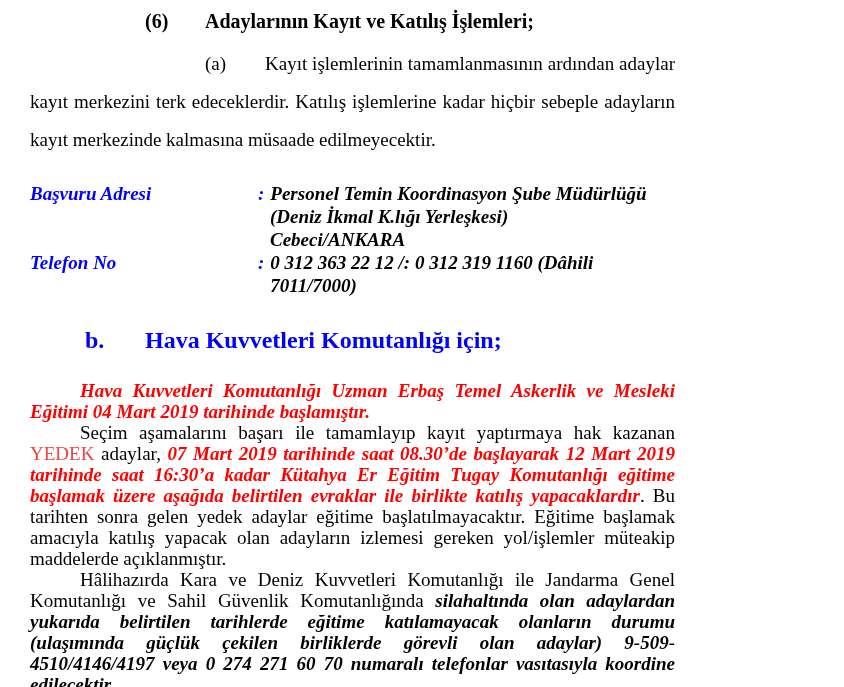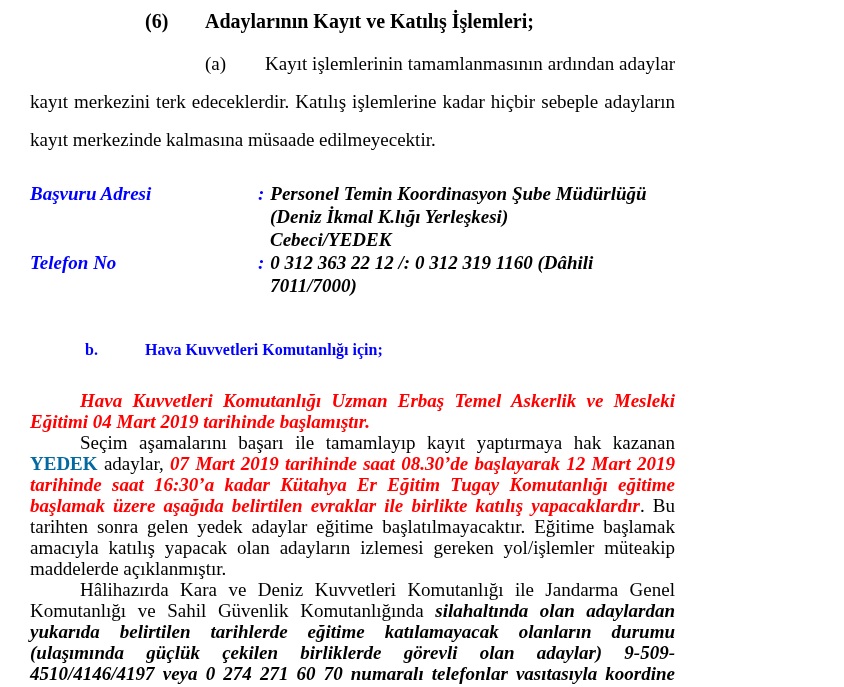--- a/index.html
+++ b/index.html
@@ -57,46 +57,46 @@
   .contact-row { display: flex; }
   .contact-label {
     flex: 0 0 228px;
     color: #0000ff;
   }
   .contact-colon { color: #0000ff; }
   .contact-value { color: #000000; padding-left: 6px; }
   .contact-cont  { padding-left: 240px; }
   
   .heading-b {
-    margin-top: 40px;
+    margin-top: 30px;
     margin-left: 55px;
     color: #0000ff;
     font-weight: bold;
-    font-size: 16px;
+    font-size: 24px;
     line-height: 26px;
   }
   .heading-b .marker {
     display: inline-block;
     width: 60px;
   }
   
   .lower {
     font-size: 19px;
     line-height: 21px;
     text-align: justify;
     margin: 0;
   }
   .red-bi {
     color: #ff0000;
     font-weight: bold;
     font-style: italic;
   }
   .red-b {
-    color: #0369a1;
-    font-weight: bold;
+    color: #ef4444;
+    font-weight: normal;
   }
   .black-bi {
     color: #000000;
     font-weight: bold;
     font-style: italic;
   }
   .first-red { margin-top: 27px; }
 </style>
 </head>
 <body>
@@ -112,21 +112,21 @@
   </p>
 
 
   <div class="contact">
     <div class="contact-row">
       <span class="contact-label">Başvuru Adresi</span>
       <span class="contact-colon">:</span>
       <span class="contact-value">Personel Temin Koordinasyon Şube Müdürlüğü</span>
     </div>
     <div class="contact-cont">(Deniz İkmal K.lığı Yerleşkesi)</div>
-    <div class="contact-cont">Cebeci/YEDEK</div>
+    <div class="contact-cont">Cebeci/ANKARA</div>
     <div class="contact-row">
       <span class="contact-label">Telefon No</span>
       <span class="contact-colon">:</span>
       <span class="contact-value">0 312 363 22 12 /: 0 312 319 1160 (Dâhili 7011/7000)</span>
     </div>
   </div>
 
   <div class="heading-b">
     <span class="marker">b.</span><span>Hava Kuvvetleri Komutanlığı için;</span>
   </div>

